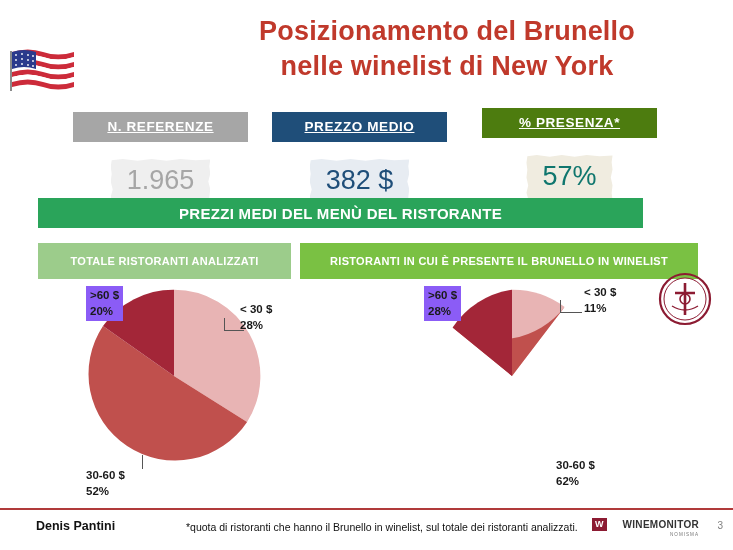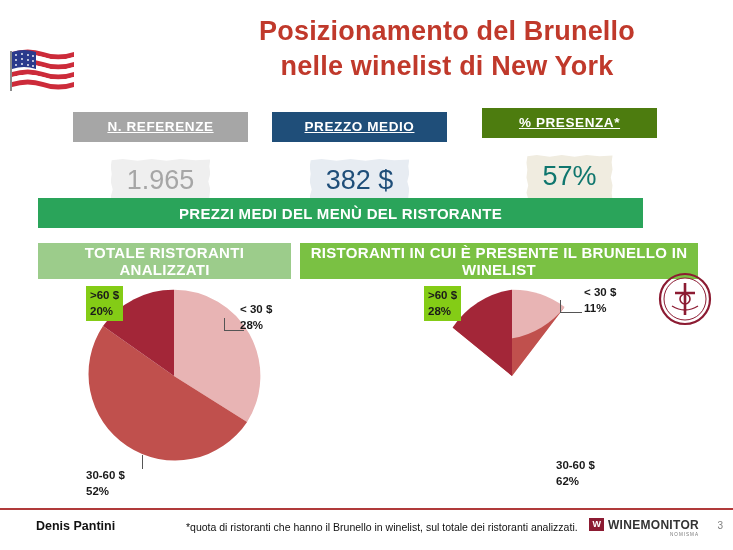--- a/index.html
+++ b/index.html
@@ -104,21 +104,21 @@
     justify-content: center;
   }
 
   
   .sub-banner {
     position: absolute;
     top: 243px;
     height: 36px;
     color: #ffffff;
     font-weight: bold;
-    font-size: 15px;
+    font-size: 11px;
     letter-spacing: 0.3px;
     display: flex;
     align-items: center;
     justify-content: center;
     text-align: center;
   }
   #sub1 { left: 38px;  width: 253px; background: #9ccc8b; }
   #sub2 { left: 300px; width: 398px; background: #7ac143; }
 
   
@@ -132,21 +132,21 @@
   
   .lbl {
     position: absolute;
     font-size: 11.5px;
     font-weight: bold;
     color: #1a1a1a;
     line-height: 1.35;
     white-space: nowrap;
   }
   .lbl.hl {
-    background: #84cc16;
+    background: #8b5cf6;
     padding: 2px 4px;
   }
   .leader {
     position: absolute;
     background: #555555;
   }
 
   
   .crest {
     position: absolute;
@@ -198,26 +198,26 @@
     display: inline-block;
     background: #8c1b32;
     color: #ffffff;
     font-size: 9px;
     font-weight: bold;
     padding: 2px 3px;
     vertical-align: middle;
   }
   .logo .txt {
     display: inline-block;
-    font-size: 12px;
+    font-size: 10px;
     font-weight: bold;
     color: #333333;
     letter-spacing: 0.3px;
     vertical-align: middle;
-    margin-left: 4px;
+    margin-left: 16px;
   }
   .logo .sub {
     display: block;
     font-size: 4.6px;
     color: #777777;
     letter-spacing: 1px;
     margin-top: 1px;
     text-align: right;
   }
 </style>

